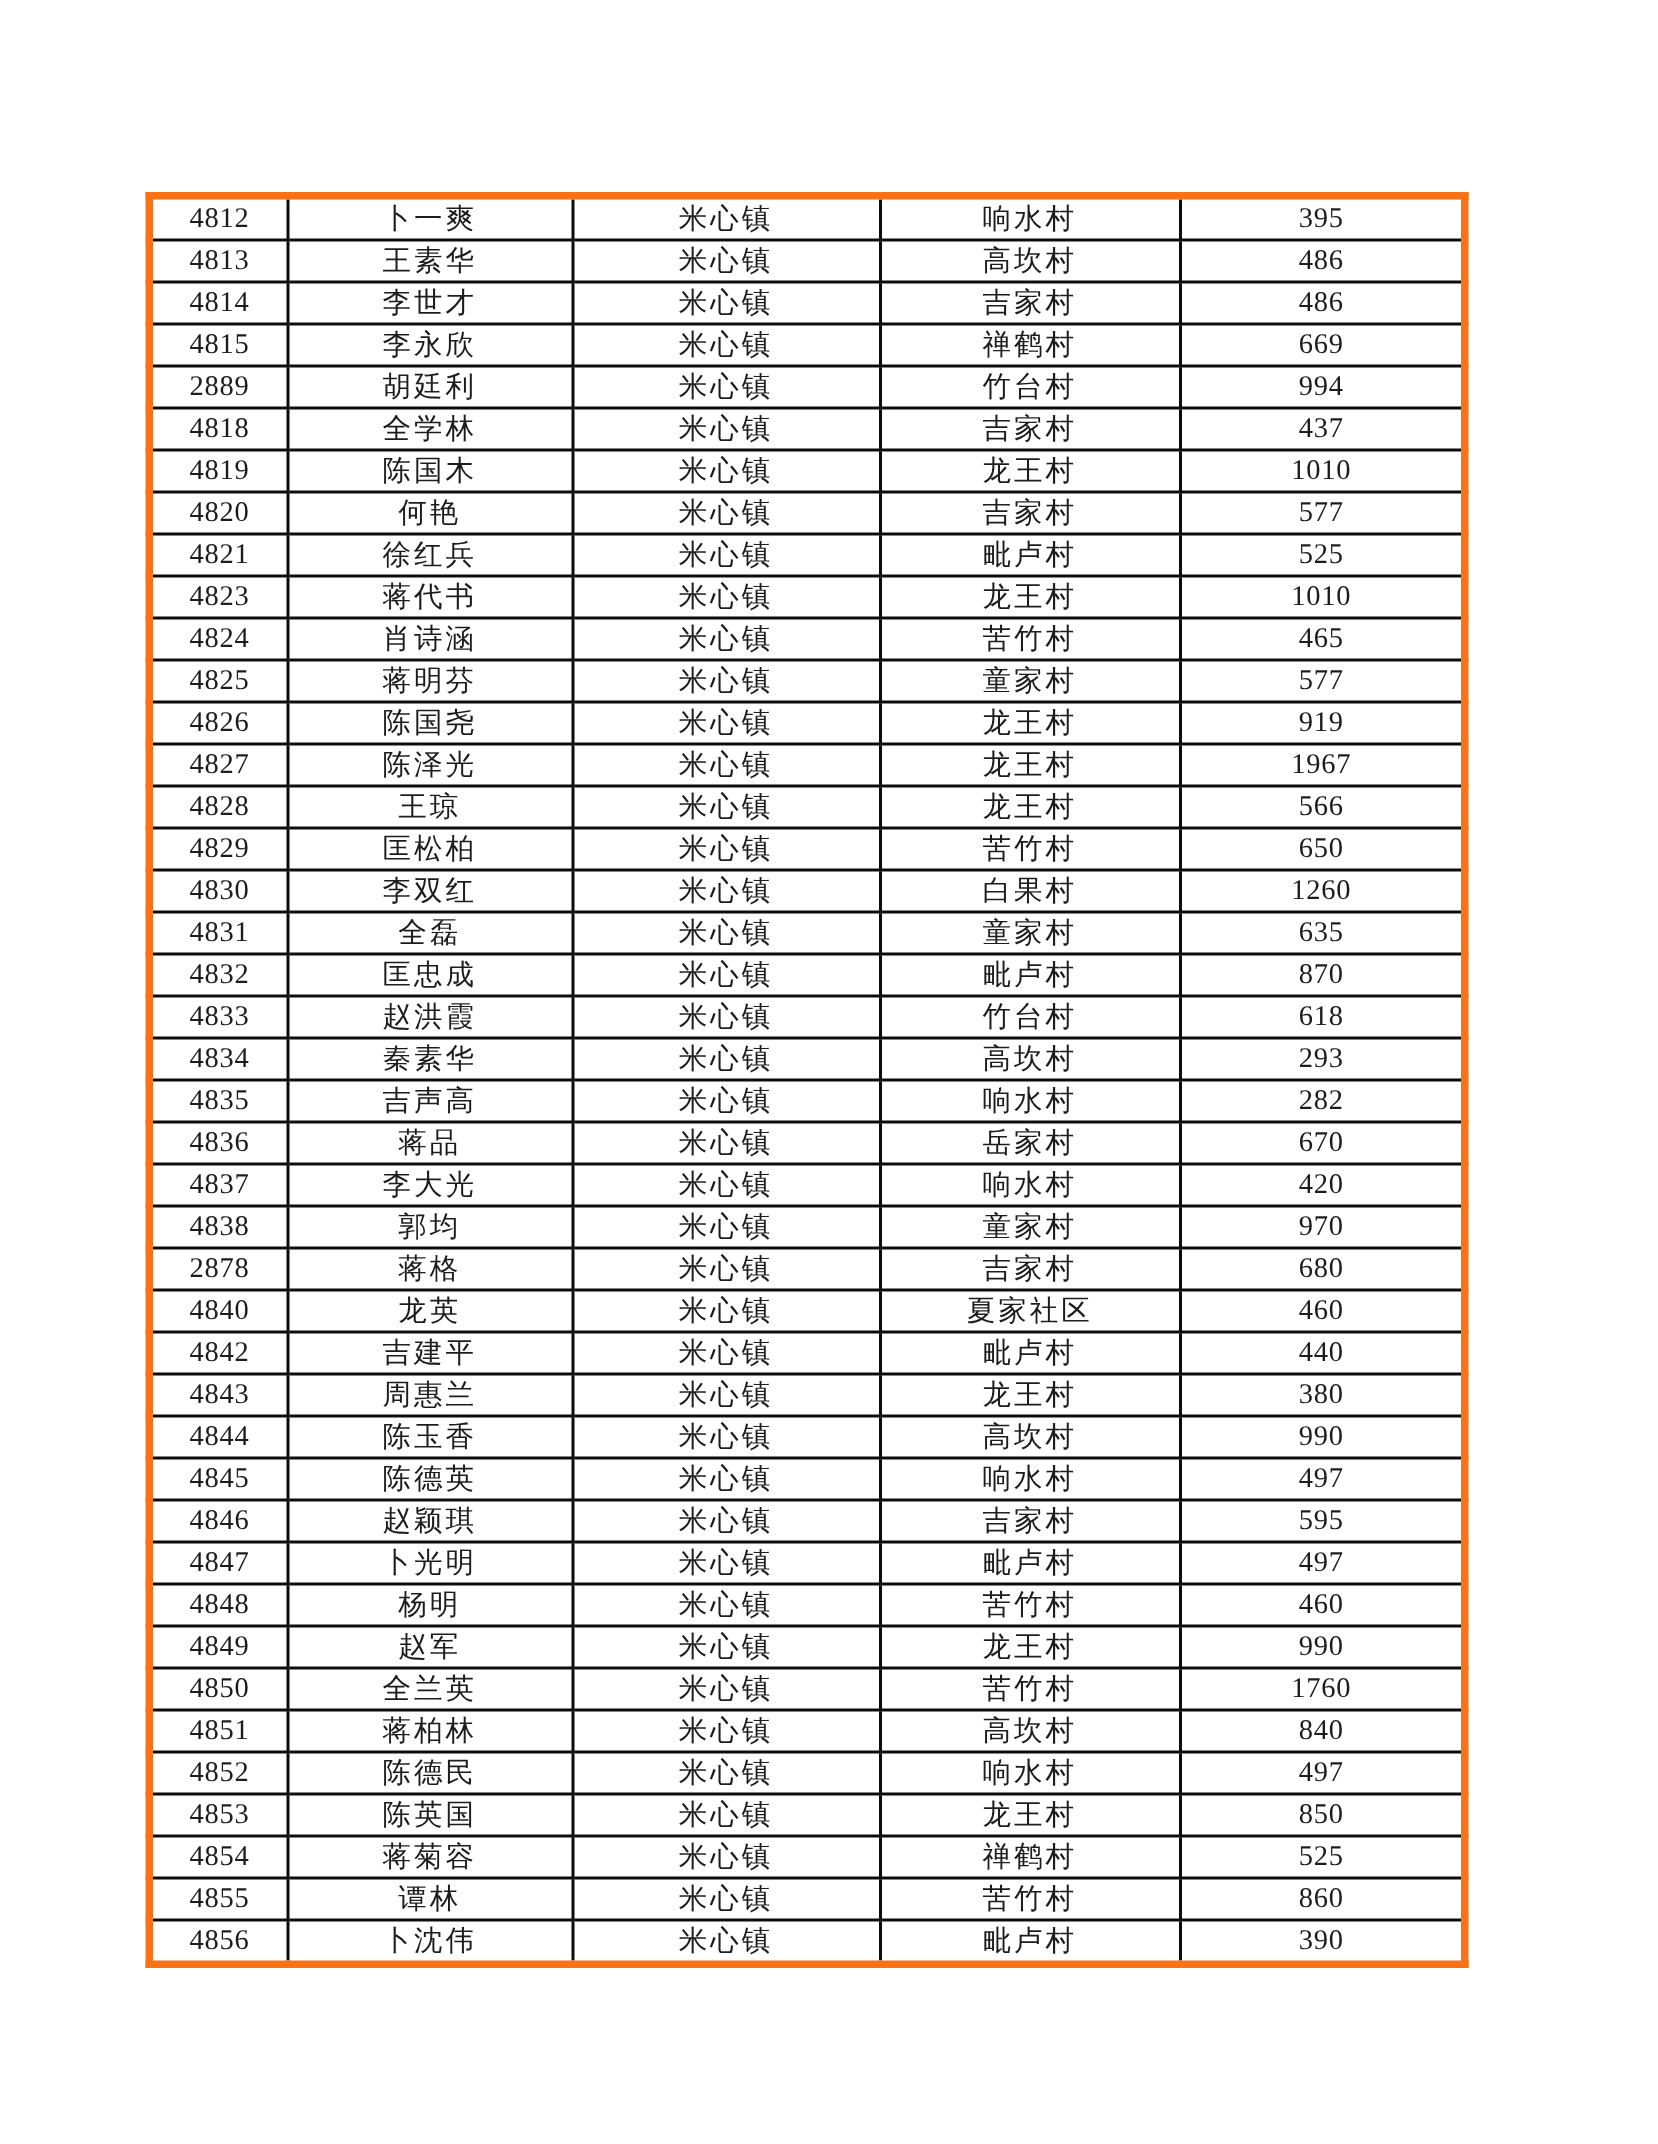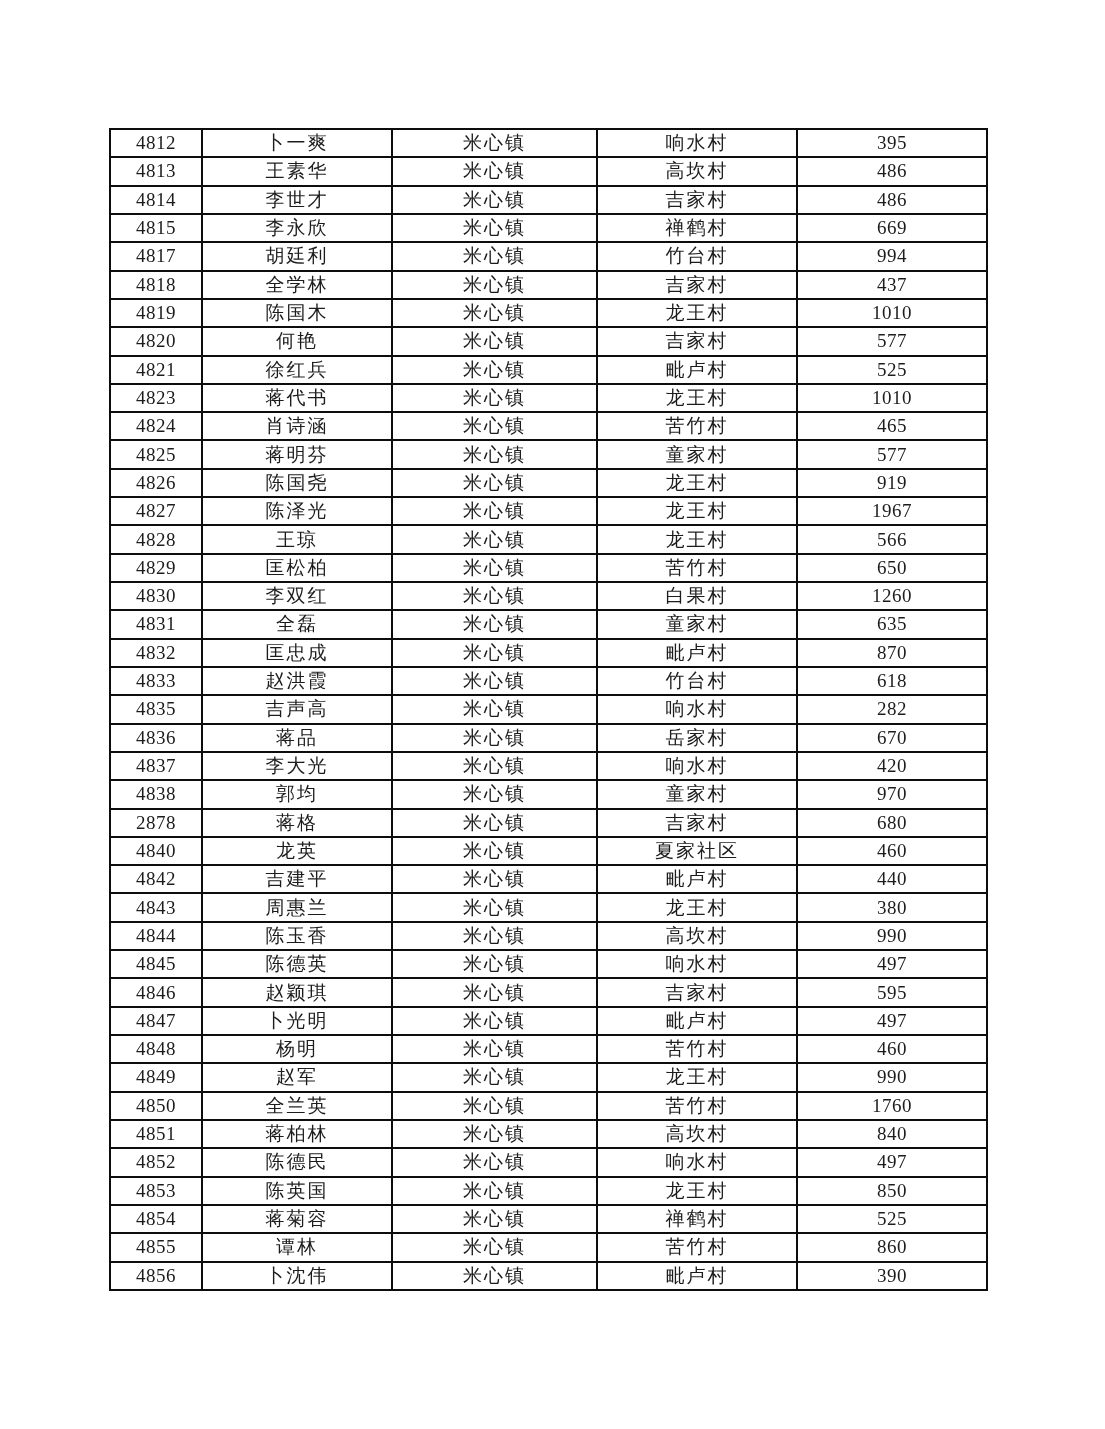--- a/index.html
+++ b/index.html
@@ -10,27 +10,27 @@
   .page {
     position: relative;
     width: 1105px;
     height: 1429px;
     background: #ffffff;
     overflow: hidden;
     font-family: "Liberation Serif", "DejaVu Serif", serif;
   }
   table.roster {
     position: absolute;
-    left: 109px;
+    left: 97px;
     top: 128px;
     width: 877px;
     height: 1163px;
     border-collapse: collapse;
     table-layout: fixed;
-    border: 1px solid #f97316;
+    border: 5px solid #f97316;
   }
   table.roster td {
     border: 2px solid #0d0d0d;
     text-align: center;
     vertical-align: middle;
     padding: 0;
     font-size: 19px;
     color: #1c1c1c;
     white-space: nowrap;
     overflow: hidden;
@@ -86,21 +86,21 @@
           <td class="num">486</td>
         </tr>
         <tr>
           <td class="num">4815</td>
           <td class="cjk">李永欣</td>
           <td class="cjk">米心镇</td>
           <td class="cjk">禅鹤村</td>
           <td class="num">669</td>
         </tr>
         <tr>
-          <td class="num">4817</td>
+          <td class="num">2889</td>
           <td class="cjk">胡廷利</td>
           <td class="cjk">米心镇</td>
           <td class="cjk">竹台村</td>
           <td class="num">994</td>
         </tr>
         <tr>
           <td class="num">4818</td>
           <td class="cjk">全学林</td>
           <td class="cjk">米心镇</td>
           <td class="cjk">吉家村</td>
@@ -196,20 +196,27 @@
           <td class="cjk">米心镇</td>
           <td class="cjk">毗卢村</td>
           <td class="num">870</td>
         </tr>
         <tr>
           <td class="num">4833</td>
           <td class="cjk">赵洪霞</td>
           <td class="cjk">米心镇</td>
           <td class="cjk">竹台村</td>
           <td class="num">618</td>
+        </tr>
+        <tr>
+          <td class="num">4834</td>
+          <td class="cjk">秦素华</td>
+          <td class="cjk">米心镇</td>
+          <td class="cjk">高坎村</td>
+          <td class="num">293</td>
         </tr>
         <tr>
           <td class="num">4835</td>
           <td class="cjk">吉声高</td>
           <td class="cjk">米心镇</td>
           <td class="cjk">响水村</td>
           <td class="num">282</td>
         </tr>
         <tr>
           <td class="num">4836</td>

